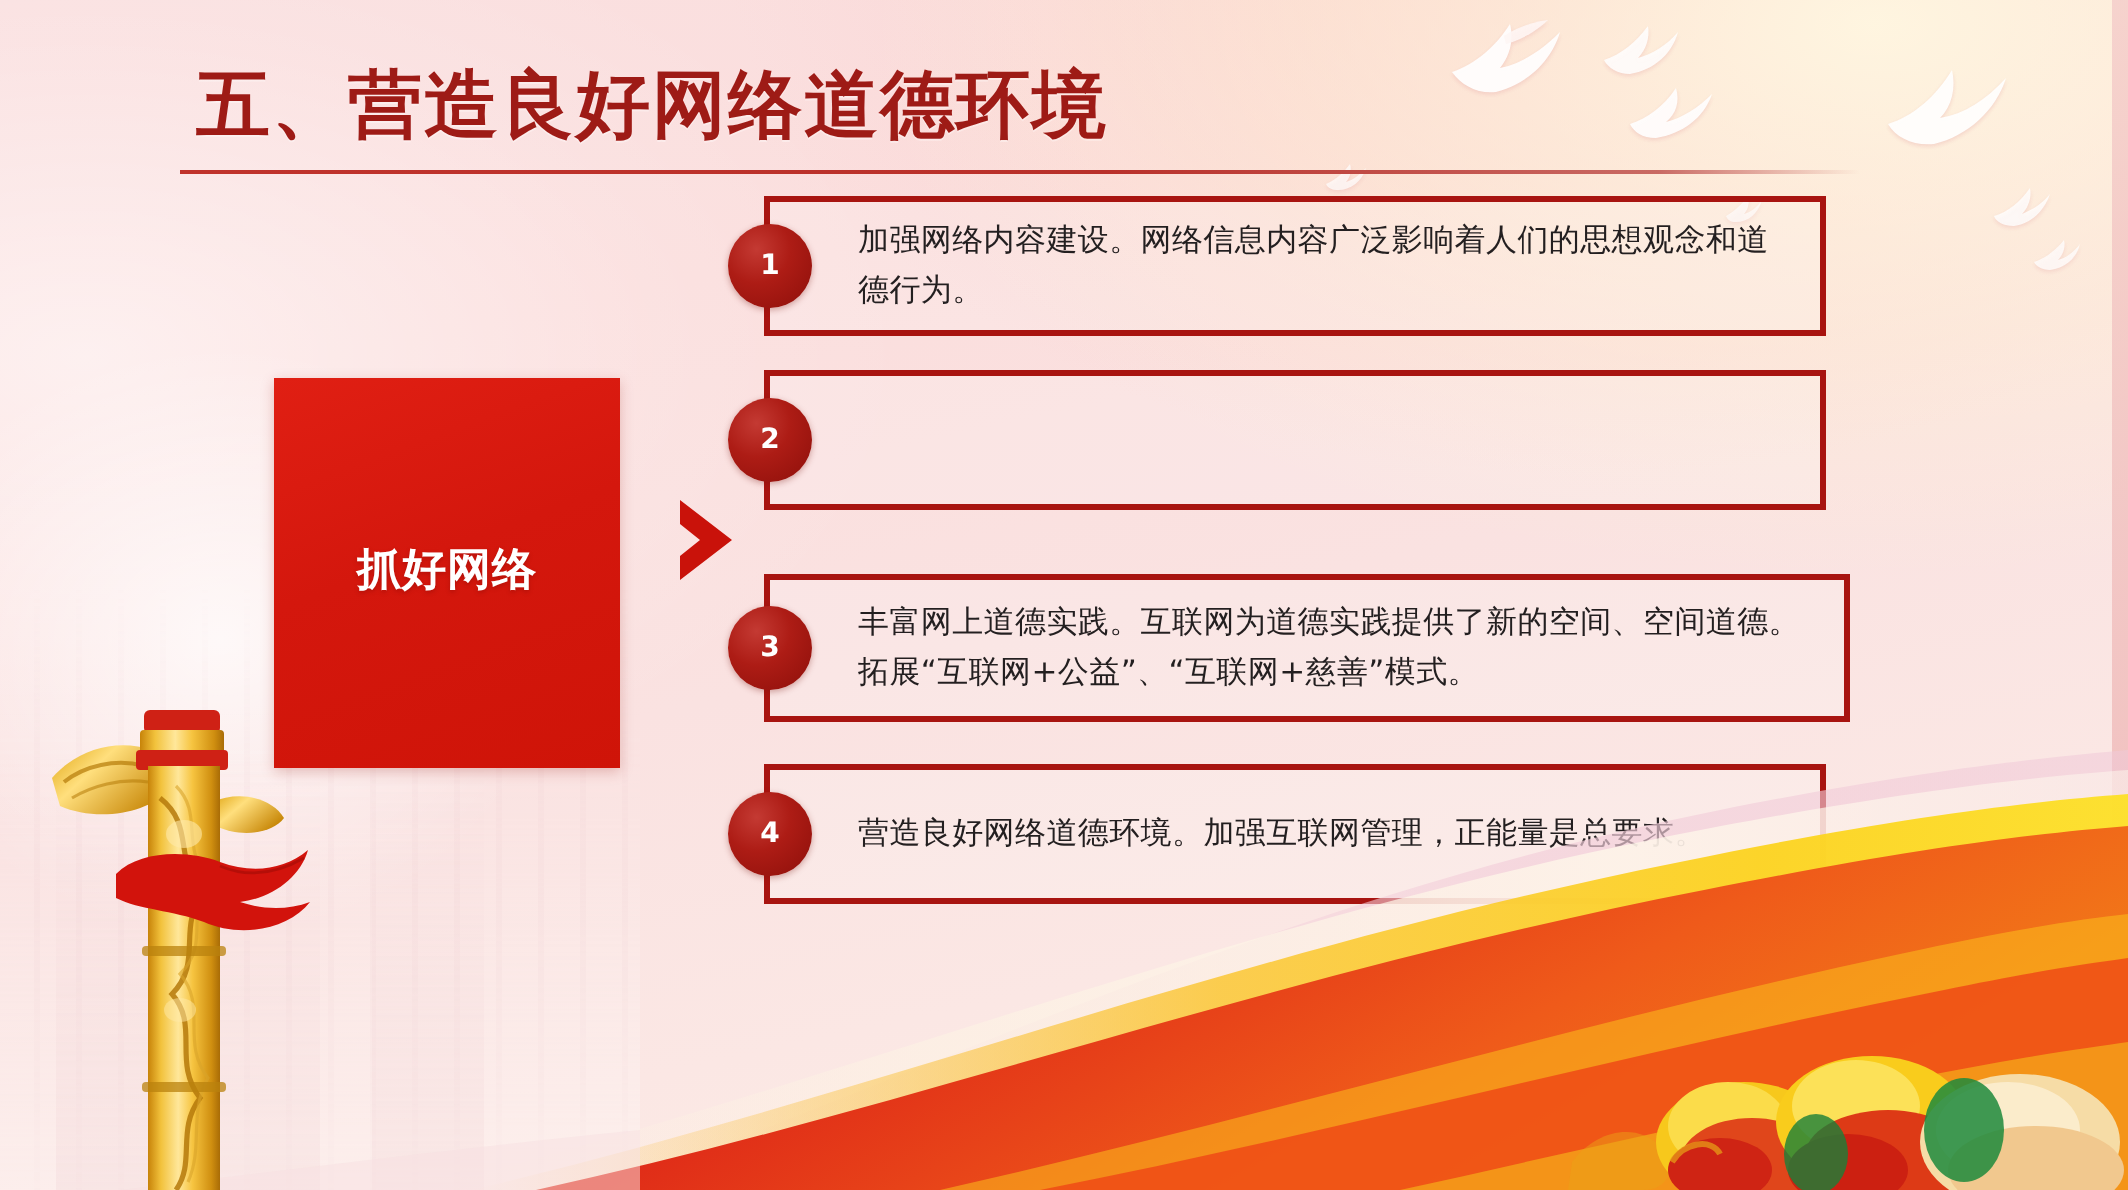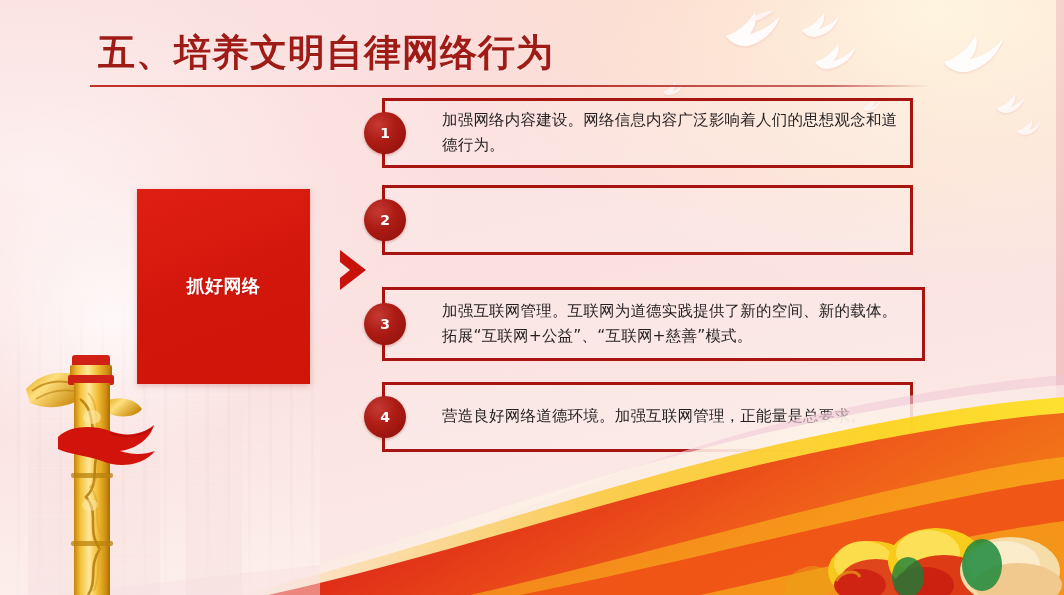--- a/index.html
+++ b/index.html
@@ -78,41 +78,40 @@
   }
 
   
   .left-box {
     position:absolute; left:137px; top:189px; width:173px; height:195px;
     background:linear-gradient(160deg,#e01f13 0%, #d4170d 45%, #cf1408 100%);
     box-shadow:0 2px 6px rgba(160,40,30,.25);
     display:flex; align-items:center; justify-content:center;
   }
   .left-box-text {
-    color:#ffffff; font-size:18px; font-weight:bold; line-height:1.38;
+    color:#ffffff; font-size:22px; font-weight:bold; line-height:1.38;
     text-align:center; letter-spacing:.5px;
     text-shadow:0 1px 2px rgba(120,10,5,.35);
   }
 
   .chevron {
     position:absolute; left:337px; top:248px; width:32px; height:44px;
   }
 
   
   .item {
     position:absolute;
     border:3px solid #a81410;
     background:rgba(255,255,255,0.16);
   }
   .item-text {
     position:absolute; left:44px; right:12px; top:50%;
     transform:translateY(-50%);
     font-size:15.5px; line-height:1.62; color:#231f20;
     letter-spacing:.2px;
-    margin-left:13px;
   }
   .badge {
     position:absolute; left:-21px; top:50%; transform:translateY(-50%);
     width:42px; height:42px; border-radius:50%;
     background:radial-gradient(circle at 34% 30%, #c43a33 0%, #ad1c15 42%, #8d0f0a 100%);
     box-shadow:0 1px 3px rgba(120,20,15,.35);
     color:#fff; font-size:14px; font-weight:bold;
     display:flex; align-items:center; justify-content:center;
   }
 
@@ -150,21 +149,21 @@
   <svg class="dove" style="left:1016px;top:118px;width:26px;height:18px;" viewBox="0 0 26 18">
     <path d="M1 13 C7 11 12 7 16 2 C17 6 15 10 13 12 C17 11 21 8 24 4 C22 12 16 16 9 17 C5 17 2 15 1 13 Z" fill="#ffffff" opacity="0.8"></path>
   </svg>
   <svg class="dove" style="left:662px;top:80px;width:22px;height:16px;" viewBox="0 0 22 16">
     <path d="M1 12 C6 10 10 6 13 2 C14 5 13 9 11 11 C15 10 18 7 21 4 C19 11 13 15 7 15 C4 15 2 14 1 12 Z" fill="#ffffff" opacity="0.75"></path>
   </svg>
   <svg class="dove" style="left:862px;top:96px;width:20px;height:16px;" viewBox="0 0 20 16">
     <path d="M1 12 C5 10 9 6 12 2 C13 5 12 9 10 11 C14 10 17 7 19 4 C17 11 12 15 6 15 C3 15 2 14 1 12 Z" fill="#ffffff" opacity="0.7"></path>
   </svg>
 
-  <div class="title">五、培养文明自律网络行为</div>
+  <div class="title">五、营造良好网络道德环境</div>
   <div class="title-rule"></div>
 
   <div class="left-box">
     <div class="left-box-text">
       <div>抓好网络</div>
     </div>
   </div>
 
   <svg class="chevron" viewBox="0 0 32 44">
     <path d="M3 2 L29 22 L3 42 L3 30 L13 22 L3 14 Z" fill="#c9120a"></path>
@@ -174,21 +173,21 @@
     <div class="badge">1</div>
     <div class="item-text">加强网络内容建设。网络信息内容广泛影响着人们的思想观念和道德行为。</div>
   </div>
 
   <div class="item" id="item-1">
     <div class="badge">2</div>
   </div>
 
   <div class="item" id="item-2">
     <div class="badge">3</div>
-    <div class="item-text">加强互联网管理。互联网为道德实践提供了新的空间、新的载体。拓展“互联网+公益”、“互联网+慈善”模式。</div>
+    <div class="item-text">丰富网上道德实践。互联网为道德实践提供了新的空间、空间道德。拓展“互联网+公益”、“互联网+慈善”模式。</div>
   </div>
 
   <div class="item" id="item-3">
     <div class="badge">4</div>
     <div class="item-text">营造良好网络道德环境。加强互联网管理，正能量是总要求。</div>
   </div>
 
   <svg class="wave-wrap" viewBox="0 0 1064 250" preserveAspectRatio="none">
     <defs>
       <linearGradient id="gCream" x1="0" y1="0" x2="1" y2="0">

